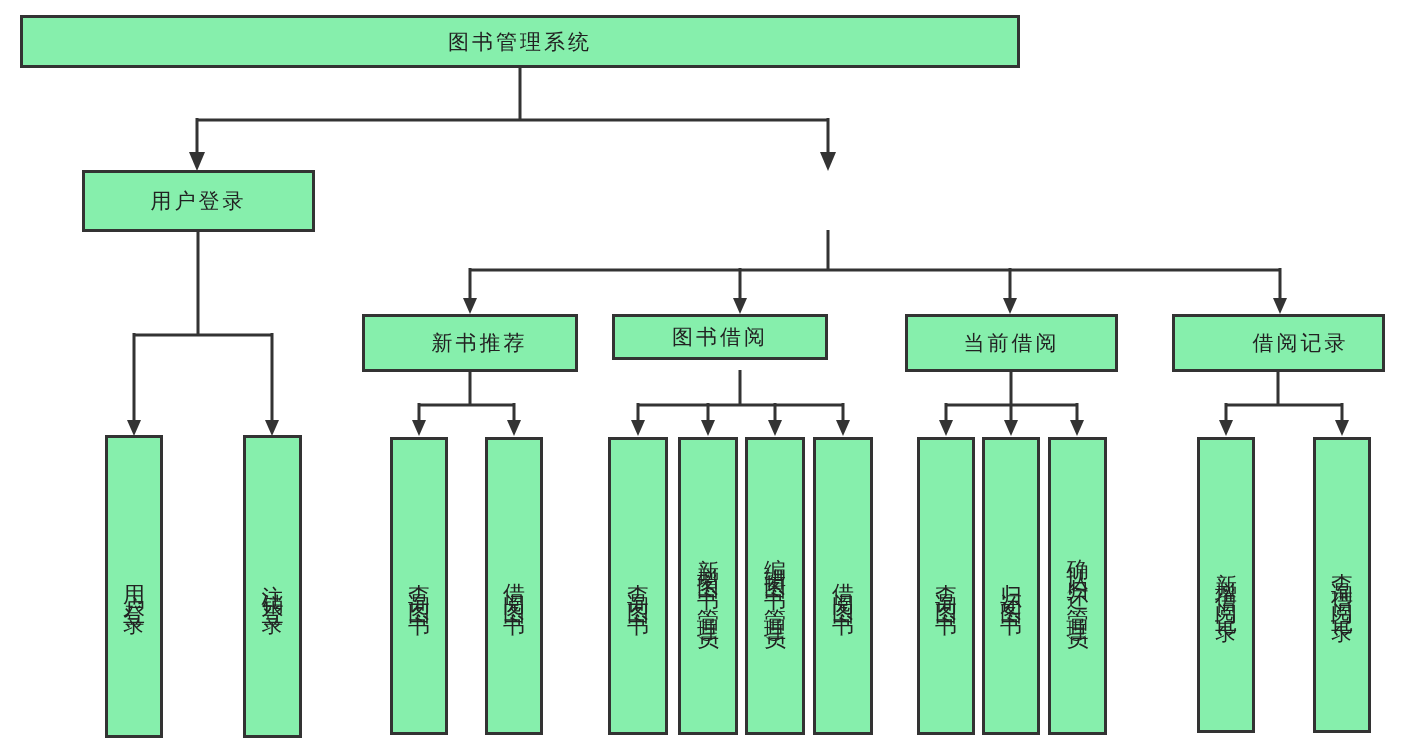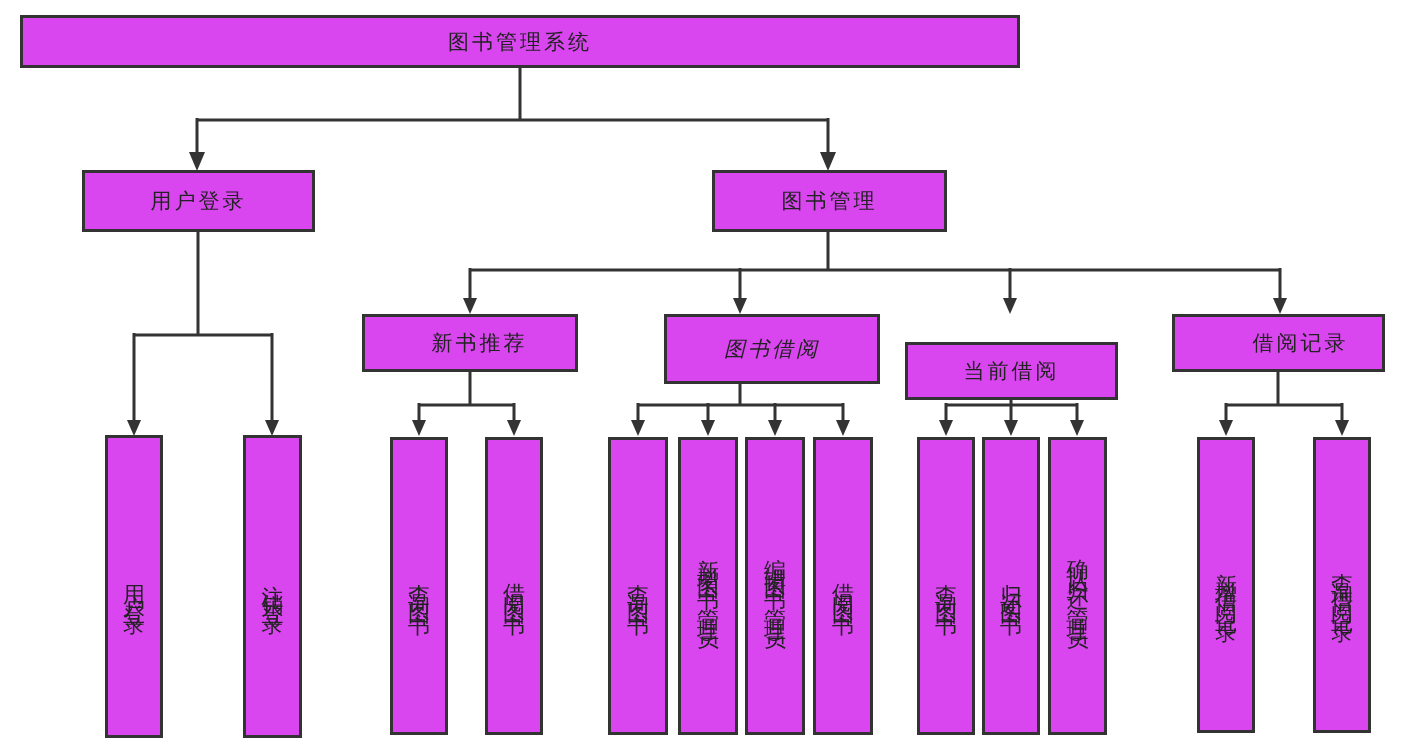--- a/index.html
+++ b/index.html
@@ -18,21 +18,21 @@
   #connectors {
     position: absolute;
     left: 0;
     top: 0;
     z-index: 1;
   }
   .node {
     position: absolute;
     box-sizing: border-box;
     border: 3px solid #333333;
-    background: #d946ef;
+    background: #86efac;
     color: #222222;
     display: flex;
     align-items: center;
     justify-content: center;
     z-index: 2;
   }
   .hnode {
     font-size: 21px;
     letter-spacing: 3px;
     white-space: nowrap;
@@ -89,25 +89,24 @@
       <polygon points="1004,420 1018,420 1011,436"></polygon>
       <polygon points="1070,420 1084,420 1077,436"></polygon>
       <polygon points="1219,420 1233,420 1226,436"></polygon>
       <polygon points="1335,420 1349,420 1342,436"></polygon>
     </g>
   </svg>
 
   <div class="node hnode" style="left:20px; top:15px; width:1000px; height:53px;">图书管理系统</div>
 
   <div class="node hnode" style="left:82px; top:170px; width:233px; height:62px;">用户登录</div>
-  <div class="node hnode" style="left:712px; top:170px; width:235px; height:62px;">图书管理</div>
 
   <div class="node hnode" style="left:362px; top:314px; width:216px; height:58px;padding-left:19px;">新书推荐</div>
-  <div class="node hnode" style="left:664px; top:314px; width:216px; height:70px;font-style:italic;">图书借阅</div>
-  <div class="node hnode" style="left:905px; top:314px; width:213px; height:58px;margin-top:28px;">当前借阅</div>
+  <div class="node hnode" style="left:612px; top:314px; width:216px; height:46px;">图书借阅</div>
+  <div class="node hnode" style="left:905px; top:314px; width:213px; height:58px;">当前借阅</div>
   <div class="node hnode" style="left:1172px; top:314px; width:213px; height:58px;padding-left:44px;">借阅记录</div>
 
   <div class="node vnode" style="left:105px; top:435px; width:58px; height:303px;">用户登录</div>
   <div class="node vnode" style="left:243px; top:435px; width:59px; height:303px;">注销登录</div>
 
   <div class="node vnode" style="left:390px; top:437px; width:58px; height:298px;">查询图书</div>
   <div class="node vnode" style="left:485px; top:437px; width:58px; height:298px;">借阅图书</div>
 
   <div class="node vnode" style="left:608px; top:437px; width:60px; height:298px;">查询图书</div>
   <div class="node vnode" style="left:678px; top:437px; width:60px; height:298px;">新增图书（管理员）</div>

